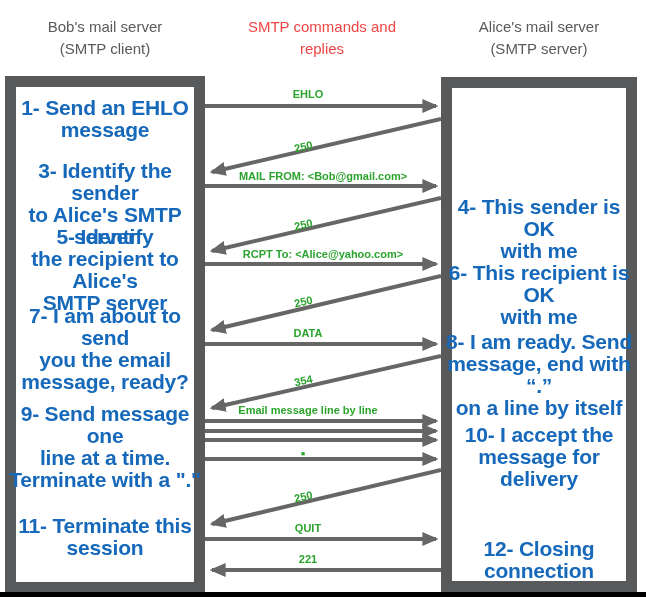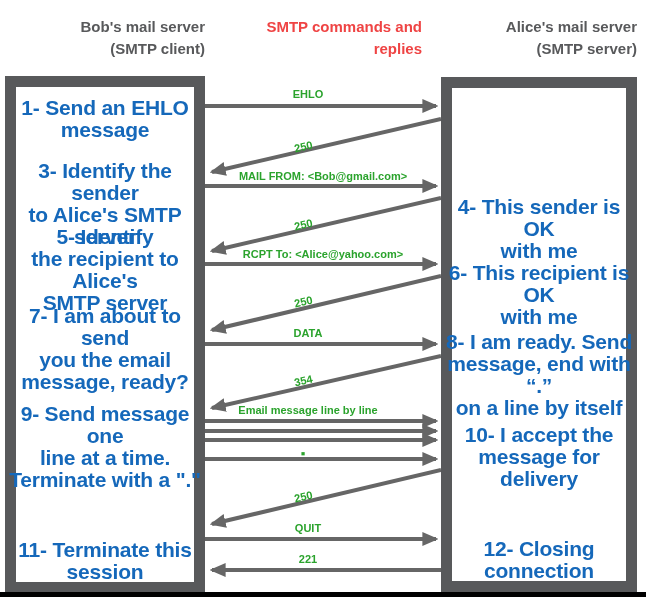--- a/index.html
+++ b/index.html
@@ -9,23 +9,23 @@
     height: 597px;
     overflow: hidden;
     background: #ffffff;
     font-family: "Liberation Sans", sans-serif;
   }
 
   
   .hdr {
     position: absolute;
     top: 16px;
-    text-align: right;
+    text-align: center;
     font-size: 15px;
-    font-weight: bold;
+    font-weight: normal;
     line-height: 22px;
     white-space: pre-line;
     color: #58595B;
   }
   .client-hdr { left: 5px;   width: 200px; }
   .mid-hdr    { left: 222px; width: 200px; color: #ef4444; }
   .server-hdr { left: 441px; width: 196px; }
 
   
   .box {
@@ -112,21 +112,21 @@
 to Alice's SMTP server</div>
     <div class="step" style="top:139px">5- Identify
 the recipient to Alice's
 SMTP server</div>
     <div class="step" style="top:218px">7- I am about to send
 you the email
 message, ready?</div>
     <div class="step" style="top:316px">9- Send message one
 line at a time.
 Terminate with a "."</div>
-    <div class="step" style="top:452px">11- Terminate this
+    <div class="step" style="top:428px">11- Terminate this
 session</div>
   </div>
 
   <div class="box server-box">
     <div class="step" style="top:108px">4- This sender is OK
 with me</div>
     <div class="step" style="top:174px">6- This recipient is OK
 with me</div>
     <div class="step" style="top:243px">8-  I am ready. Send
 message, end with “.”

